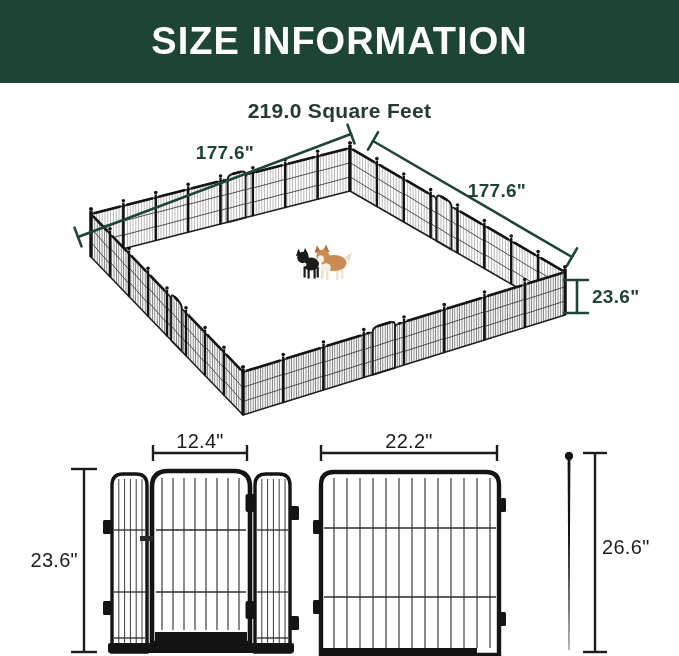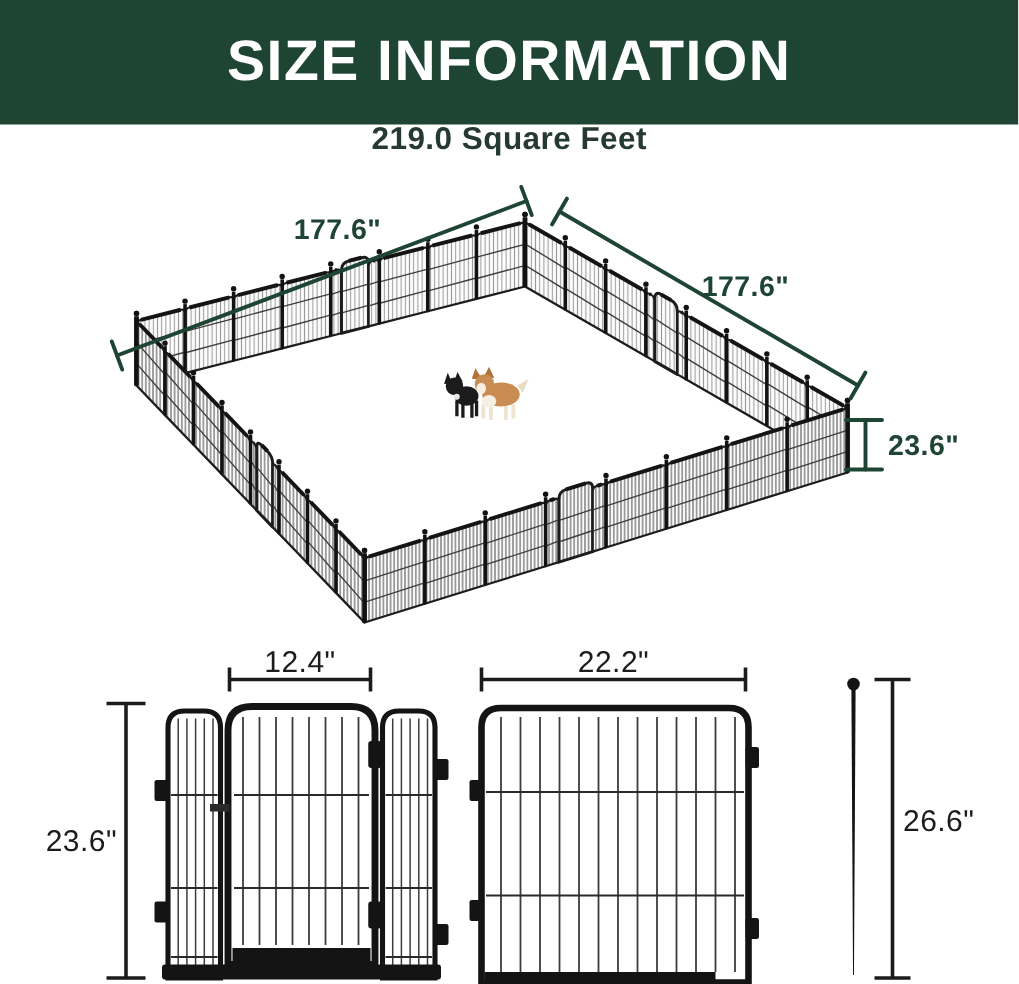--- a/index.html
+++ b/index.html
@@ -2,21 +2,21 @@
 <html><head>
 <meta charset="utf-8">
 <style>
   html,body{margin:0;padding:0;background:#fff;}
   .page{position:relative;width:679px;height:656px;background:#ffffff;overflow:hidden;
         font-family:"Liberation Sans", sans-serif;}
   .header{position:absolute;top:0;left:0;width:679px;height:83px;background:#1e4434;
           display:flex;align-items:center;justify-content:center;}
   .header h1{margin:0;color:#ffffff;font-size:38px;font-weight:700;letter-spacing:1px;
              font-family:"Liberation Sans", sans-serif;}
-  .subtitle{position:absolute;top:81px;left:0;width:679px;text-align:center;
+  .subtitle{position:absolute;top:99px;left:0;width:679px;text-align:center;
             font-size:21px;font-weight:700;color:#263a31;letter-spacing:0.3px;}
   svg.stage{position:absolute;top:110px;left:0;}
   svg text{font-family:"Liberation Sans", sans-serif;}
   .dimG{fill:#1e4434;font-size:19px;font-weight:600;letter-spacing:0.3px;}
   .dimB{fill:#1c1c1c;font-size:20px;font-weight:500;letter-spacing:0.3px;}
 </style>
 </head>
 <body>
 
 <div class="page">

